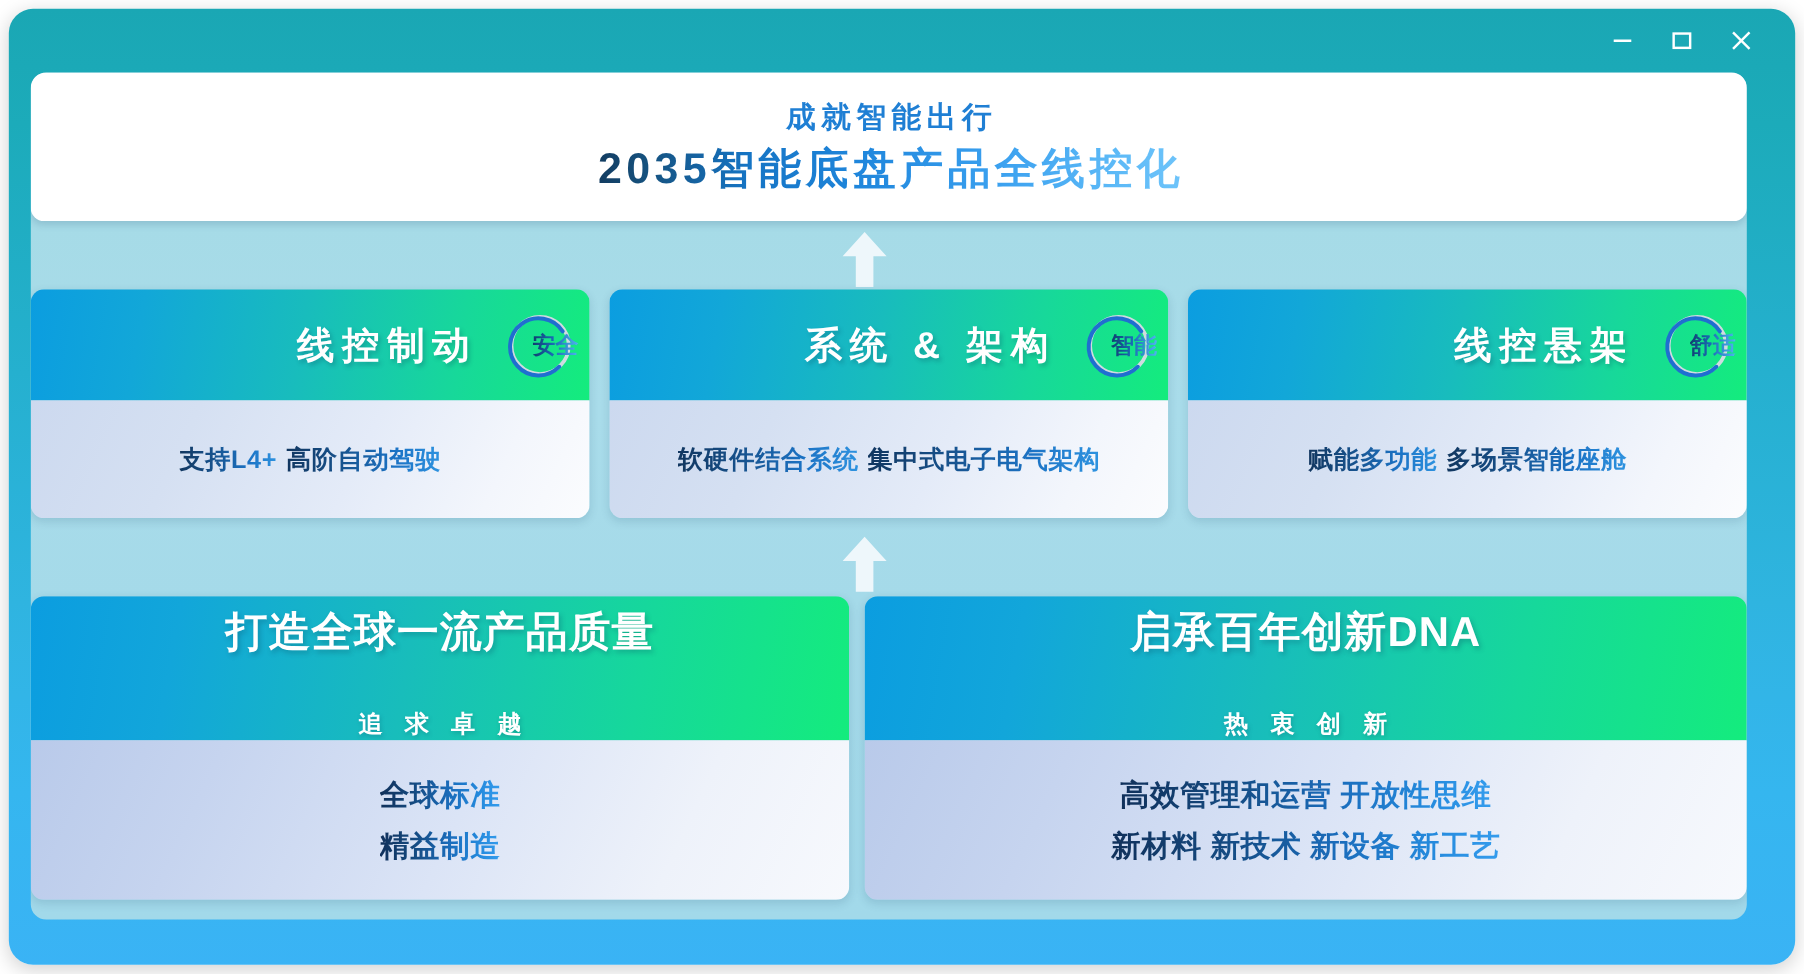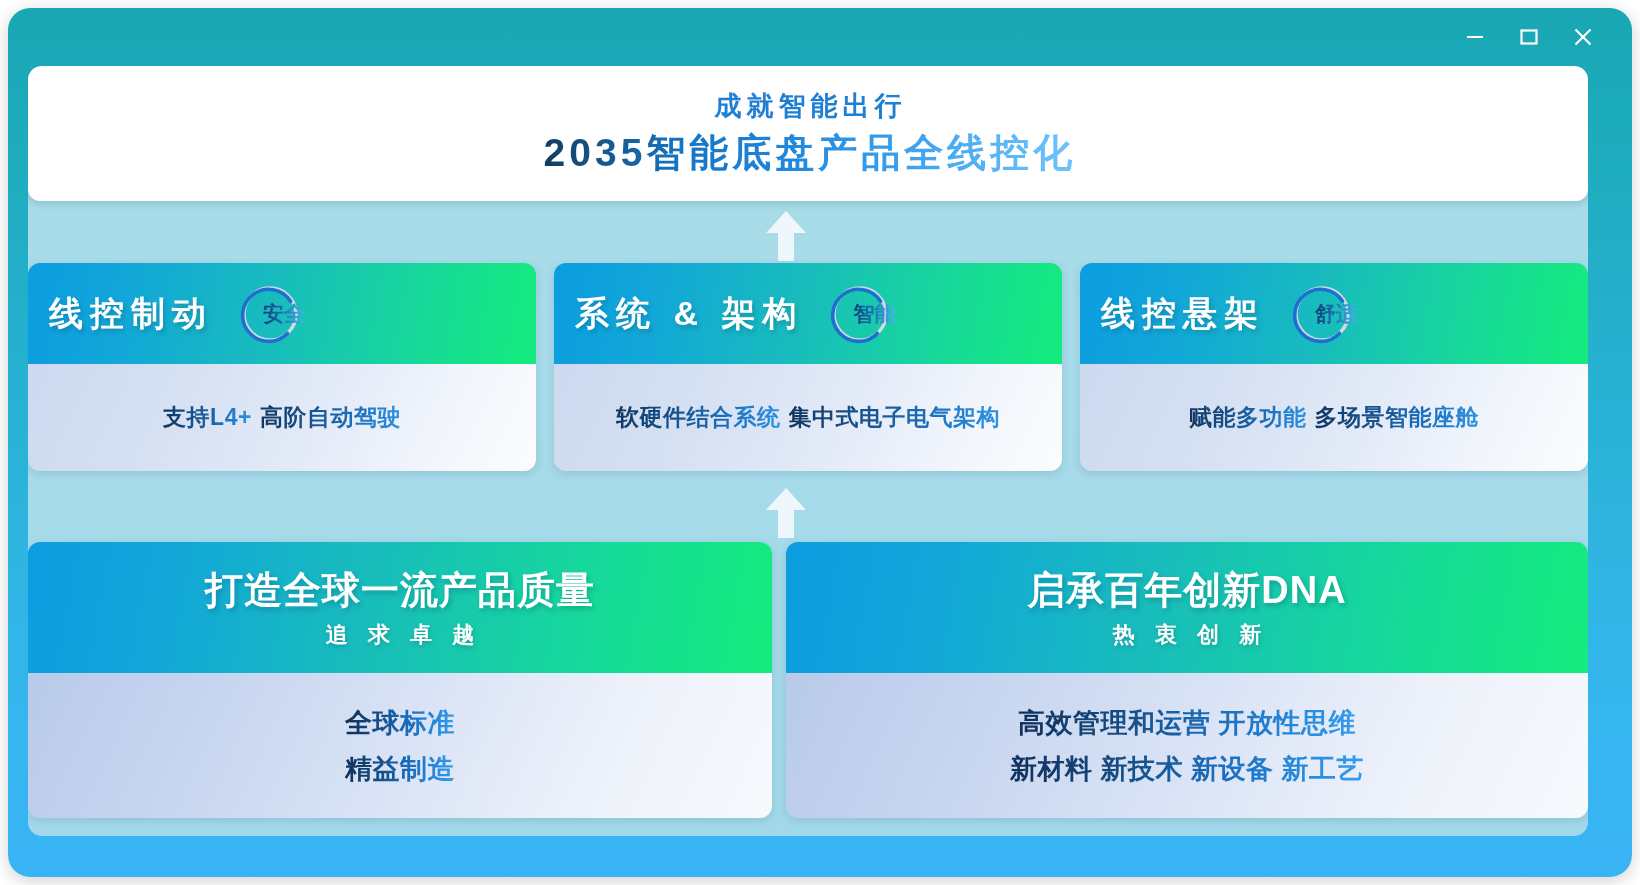--- a/index.html
+++ b/index.html
@@ -126,21 +126,21 @@
     overflow: hidden;
     box-shadow: 0 3px 8px rgba(40,80,110,0.16);
     display: flex;
     flex-direction: column;
   }
   .card-head {
     height: 101px;
     background: linear-gradient(100deg, #0b9de0 0%, #12a7d8 20%, #18bcbd 48%, #17d89a 76%, #14ec7d 100%);
     display: flex;
     align-items: center;
-    justify-content: flex-start;
+    justify-content: flex-end;
     gap: 26px;
     padding: 0 14px;
   }
   .card-title {
     font-size: 34px;
     font-weight: bold;
     color: #ffffff;
     letter-spacing: 7px;
     text-indent: 7px;
     text-shadow: 2px 3px 4px rgba(10,70,90,0.28);
@@ -208,39 +208,40 @@
     flex-direction: column;
   }
   .panel.left  { flex: 0 0 744px; }
   .panel.right { flex: 1; }
   .panel-head {
     height: 131px;
     background: linear-gradient(100deg, #0b9de0 0%, #12a6da 18%, #18bdbb 46%, #16d89b 74%, #14ec7d 100%);
     display: flex;
     flex-direction: column;
     align-items: center;
-    justify-content: center;
+    justify-content: flex-end;
     gap: 4px;
   }
   .panel-title {
     font-size: 38px;
     font-weight: bold;
     color: #ffffff;
     letter-spacing: 1px;
     text-shadow: 2px 3px 5px rgba(10,70,95,0.3);
     white-space: nowrap;
   }
   .panel-motto {
     font-size: 22px;
     font-weight: bold;
     color: #ffffff;
     letter-spacing: 7px;
     text-indent: 7px;
     text-shadow: 1px 2px 4px rgba(10,70,95,0.28);
     white-space: nowrap;
+    margin-top: 39px;
   }
   .panel-body {
     flex: 1;
     background: linear-gradient(115deg, #b9caea 0%, #c6d4ef 22%, #dbe4f6 52%, #eef2fa 78%, #f7f9fd 100%);
     display: flex;
     flex-direction: column;
     align-items: center;
     justify-content: center;
     gap: 10px;
   }

